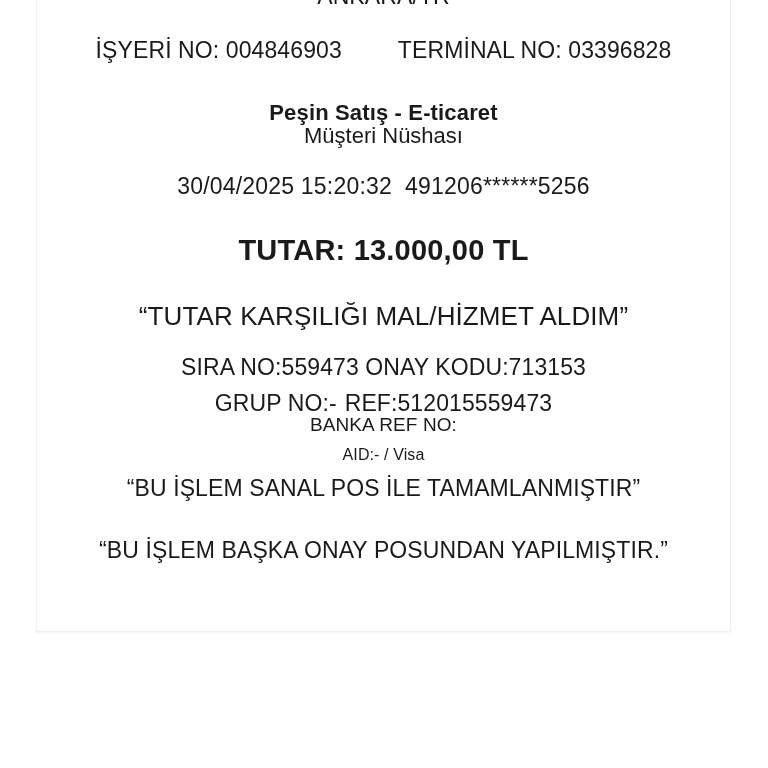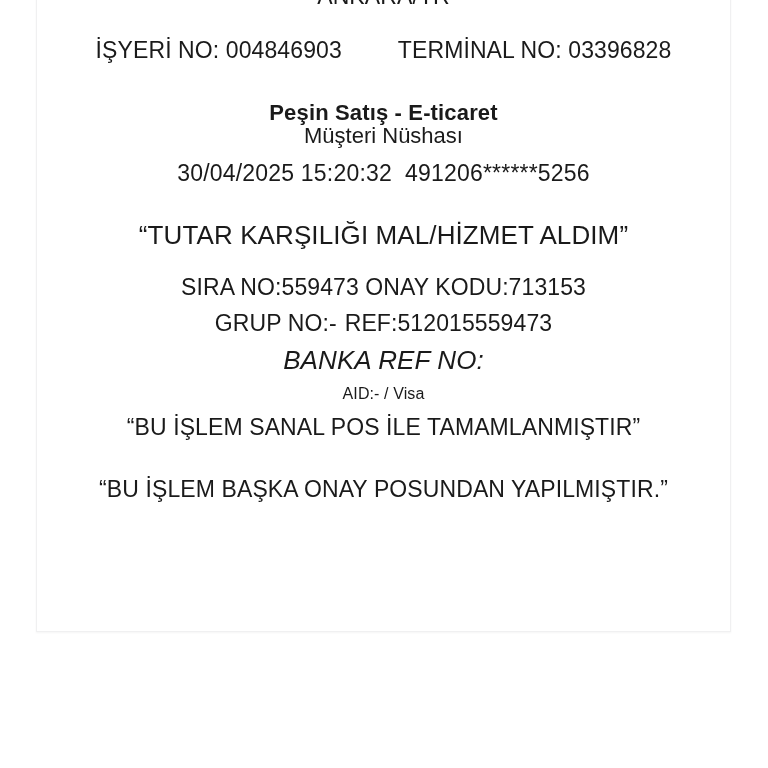--- a/index.html
+++ b/index.html
@@ -83,21 +83,21 @@
   }
 
   
   .line-copy {
     font-size: 22px;
   }
 
   
   .line-datepan {
     font-size: 23px;
-    margin-top: 14px;
+    margin-top: 27px;
     letter-spacing: 0.2px;
   }
   .line-datepan .pan-gap {
     display: inline-block;
     width: 13px;
   }
 
   
   .line-total {
     font-size: 29px;
@@ -122,24 +122,23 @@
   .line-group {
     font-size: 23px;
     margin-top: 12px;
     letter-spacing: 0.1px;
   }
   .line-group .ref-gap {
     display: inline-block;
     width: 8px;
   }
   .line-bankref {
-    font-size: 26px;
-    margin-top: 12px;
+    font-size: 19px;
+    margin-top: 0;
     letter-spacing: 0.1px;
-    font-style: italic;
   }
   .line-aid {
     font-size: 16px;
     margin-top: 12px;
     letter-spacing: 0.1px;
   }
 
   
   .line-notice1 {
     font-size: 23px;
@@ -165,20 +164,21 @@
     </div>
 
     <div class="line line-saletype">Peşin Satış - E-ticaret</div>
 
     <div class="line line-copy">Müşteri Nüshası</div>
 
     <div class="line line-datepan">
       <span>30/04/2025 15:20:32</span><span class="pan-gap"></span><span>491206******5256</span>
     </div>
 
+    <div class="line line-total">TUTAR: 13.000,00 TL</div>
 
     <div class="line line-declaration">“TUTAR KARŞILIĞI MAL/HİZMET ALDIM”</div>
 
     <div class="line line-seq">SIRA NO:559473 ONAY KODU:713153</div>
 
     <div class="line line-group">
       <span>GRUP NO:-</span><span class="ref-gap"></span><span>REF:512015559473</span>
     </div>
 
     <div class="line line-bankref">BANKA REF NO:</div>

